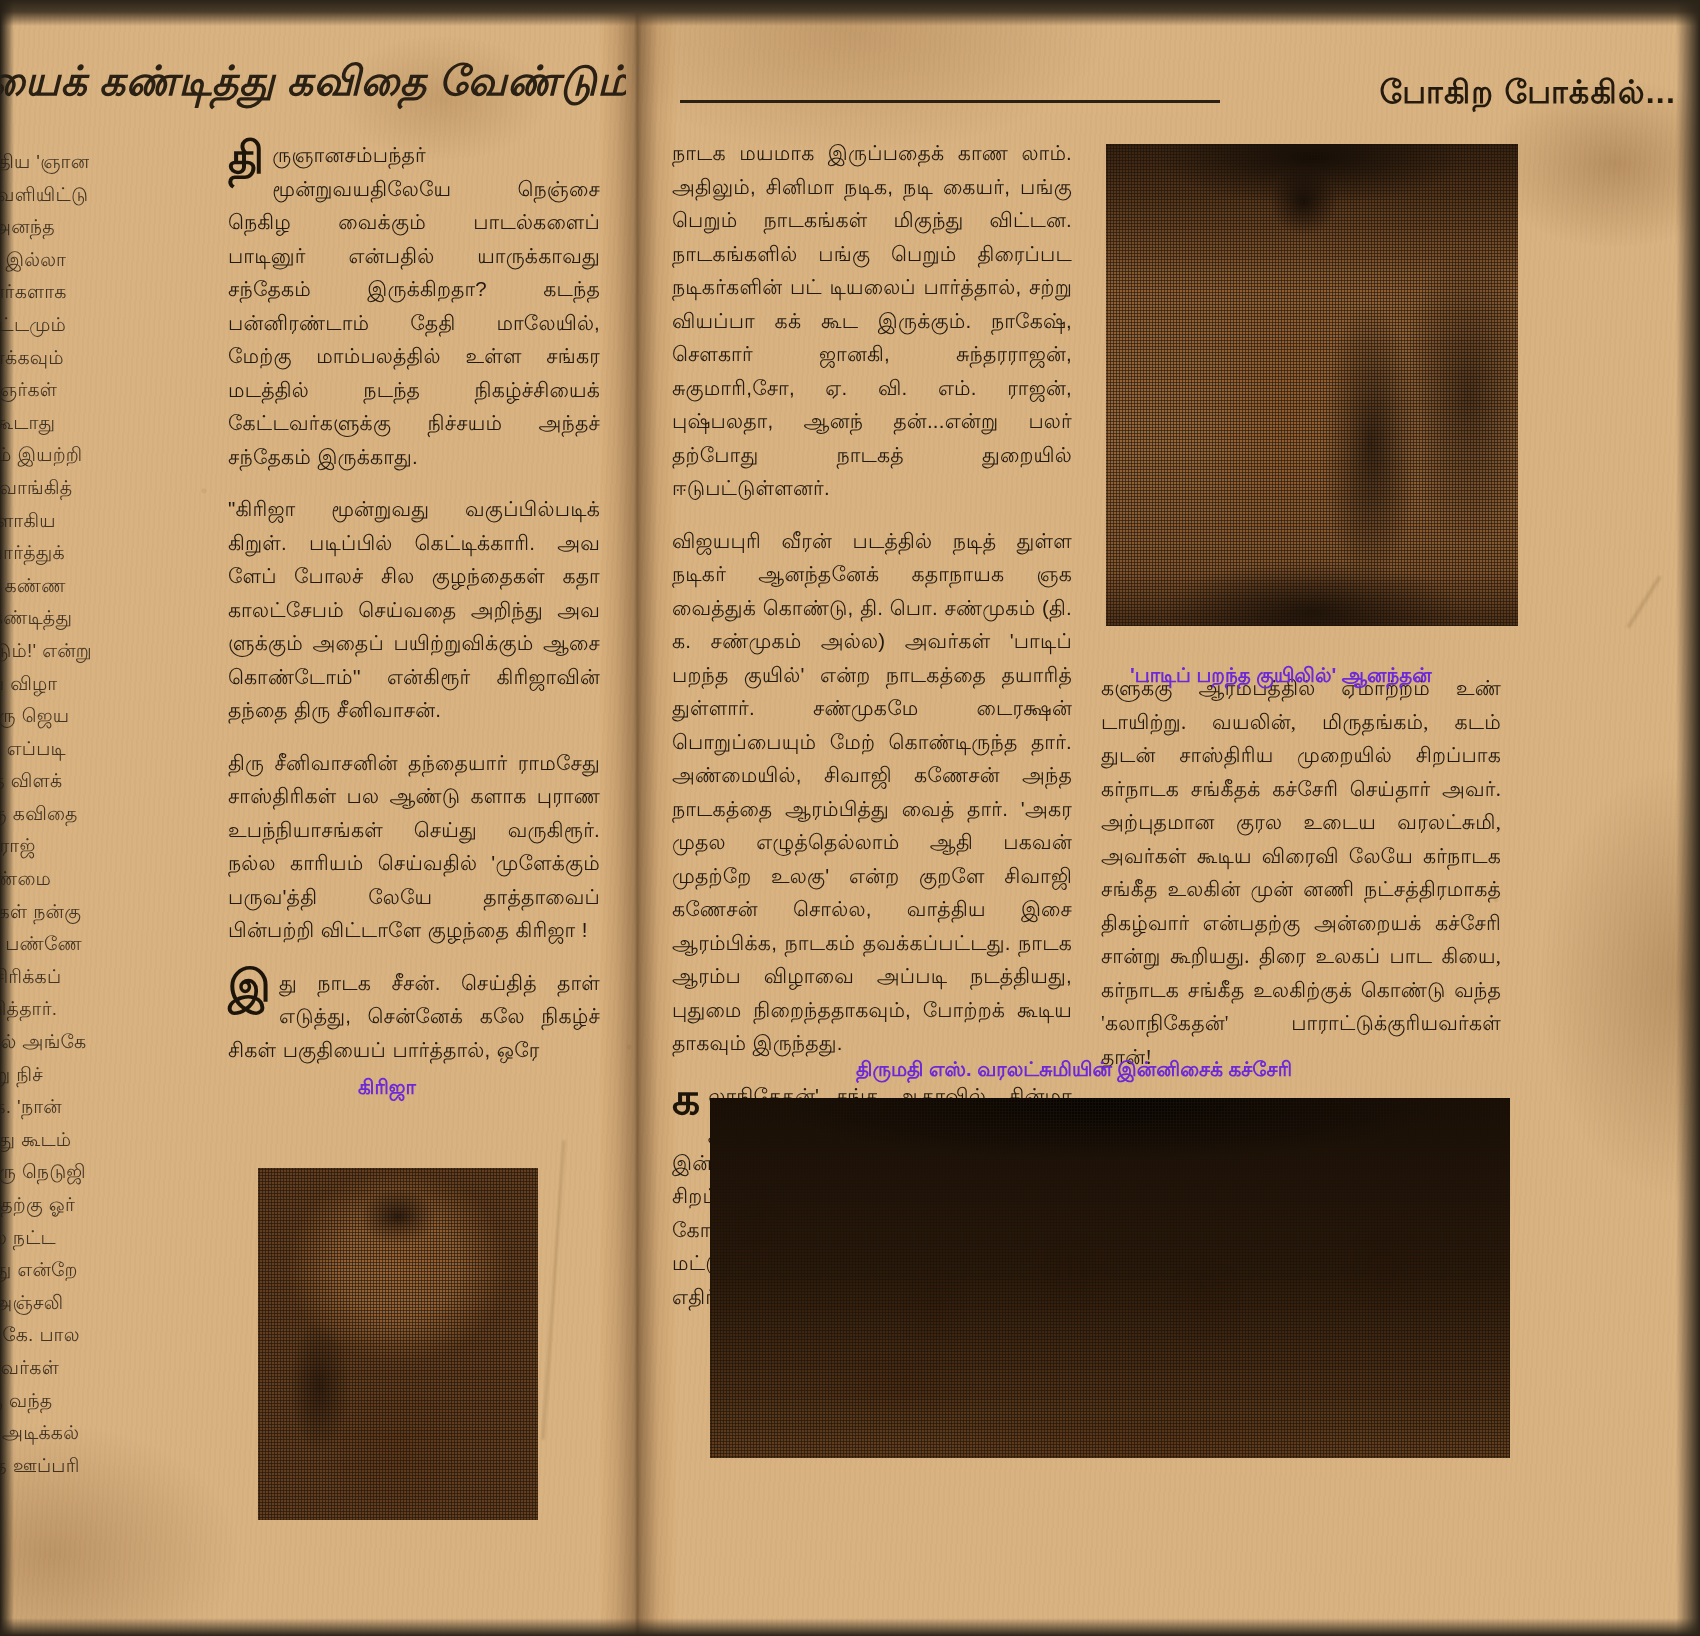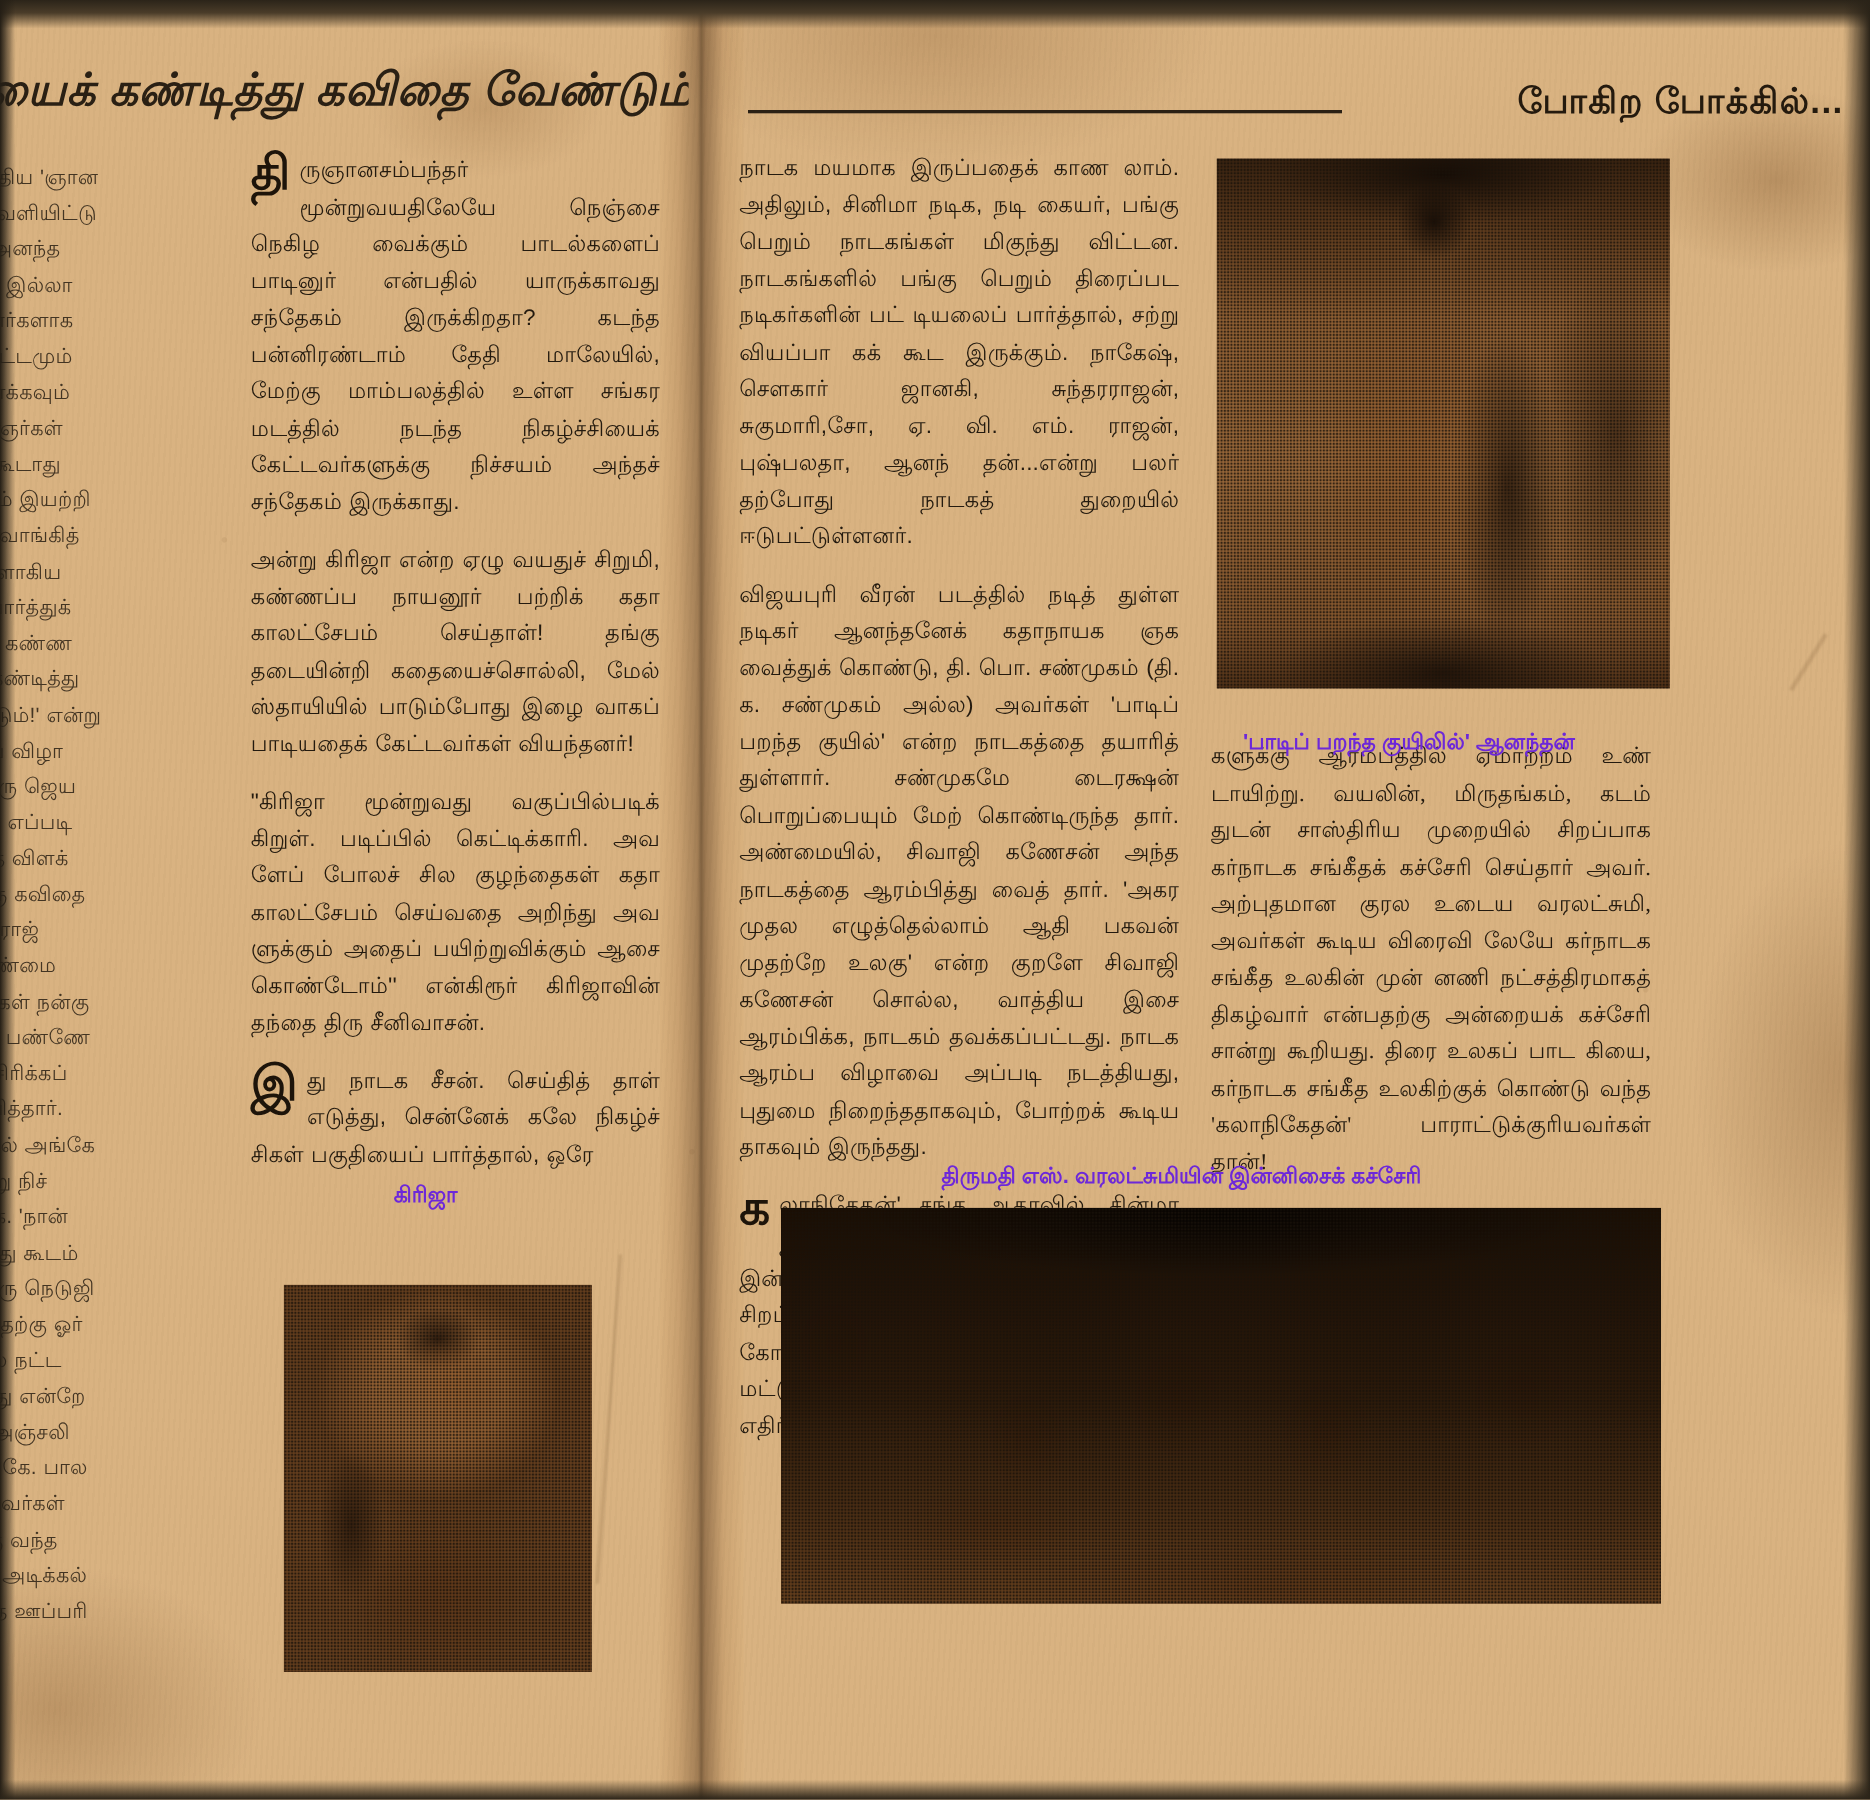--- a/index.html
+++ b/index.html
@@ -151,22 +151,22 @@
       <div style="white-space: nowrap; margin-left: -56px;">ன திரு கே. பால</div>
       <div style="white-space: nowrap; margin-left: -56px;">மார் அவர்கள்</div>
       <div style="white-space: nowrap; margin-left: -56px;">கோக்கு வந்த</div>
       <div style="white-space: nowrap; margin-left: -56px;">வர்க்கு அடிக்கல்</div>
       <div style="white-space: nowrap; margin-left: -56px;">து அந்த ஊப்பரி</div>
       <div style="white-space: nowrap; margin-left: -56px;">அடுக்கல் இருக்</div>
     </div>
 
   <div class="col body-col" id="col-middle" style="left:228px;top:138px;width:372px;">
       <p><span class="dropcap">தி</span><span>ருஞானசம்பந்தர் மூன்றுவயதிலேயே நெஞ்சை நெகிழ வைக்கும் பாடல்களைப் பாடினுர் என்பதில் யாருக்காவது சந்தேகம் இருக்கிறதா? கடந்த பன்னிரண்டாம் தேதி மாலேயில், மேற்கு மாம்பலத்தில் உள்ள சங்கர மடத்தில் நடந்த நிகழ்ச்சியைக் கேட்டவர்களுக்கு நிச்சயம் அந்தச் சந்தேகம் இருக்காது.</span></p>
-      <p><span>அன்று கிரிஜா என்ற ஏழு வயதுச் சிறுமி, கண்ணப்ப நாயனூர் பற்றிக் கதா காலட்சேபம் செய்தாள்! தங்கு தடையின்றி கதையைச்சொல்லி, மேல் ஸ்தாயியில் பாடும்போது இழை வாகப் பாடியதைக் கேட்டவர்கள் வியந்தனர்!</span></p>
       <p><span>"கிரிஜா மூன்றுவது வகுப்பில்படிக் கிறுள். படிப்பில் கெட்டிக்காரி. அவ ளேப் போலச் சில குழந்தைகள் கதா காலட்சேபம் செய்வதை அறிந்து அவ ளுக்கும் அதைப் பயிற்றுவிக்கும் ஆசை கொண்டோம்'' என்கிரூர் கிரிஜாவின் தந்தை திரு சீனிவாசன்.</span></p>
+      <p><span>திரு சீனிவாசனின் தந்தையார் ராமசேது சாஸ்திரிகள் பல ஆண்டு களாக புராண உபந்நியாசங்கள் செய்து வருகிரூர். நல்ல காரியம் செய்வதில் 'முளேக்கும் பருவ'த்தி லேயே தாத்தாவைப் பின்பற்றி விட்டாளே குழந்தை கிரிஜா !</span></p>
       <p><span class="dropcap">இ</span><span>து நாடக சீசன். செய்தித் தாள் எடுத்து, சென்னேக் கலே நிகழ்ச் சிகள் பகுதியைப் பார்த்தால், ஒரே</span></p>
     </div>
 
   <div class="cap" id="byline-girija" style="left:358px;top:1076px;">கிரிஜா</div>
 
   <div class="photo" id="photo-girija" style="left:258px;top:1168px;width:280px;height:352px;">
     <div class="ht-shade" style="background:
         radial-gradient(ellipse 110px 96px at 50% 28%, #e3c49b 0%, #c9a274 55%, #8c6a44 100%),
         linear-gradient(#6f5336,#8a6a45 30%,#7a5c3c 70%,#5f4830);"></div>
     <div class="ht-shade" style="background:

